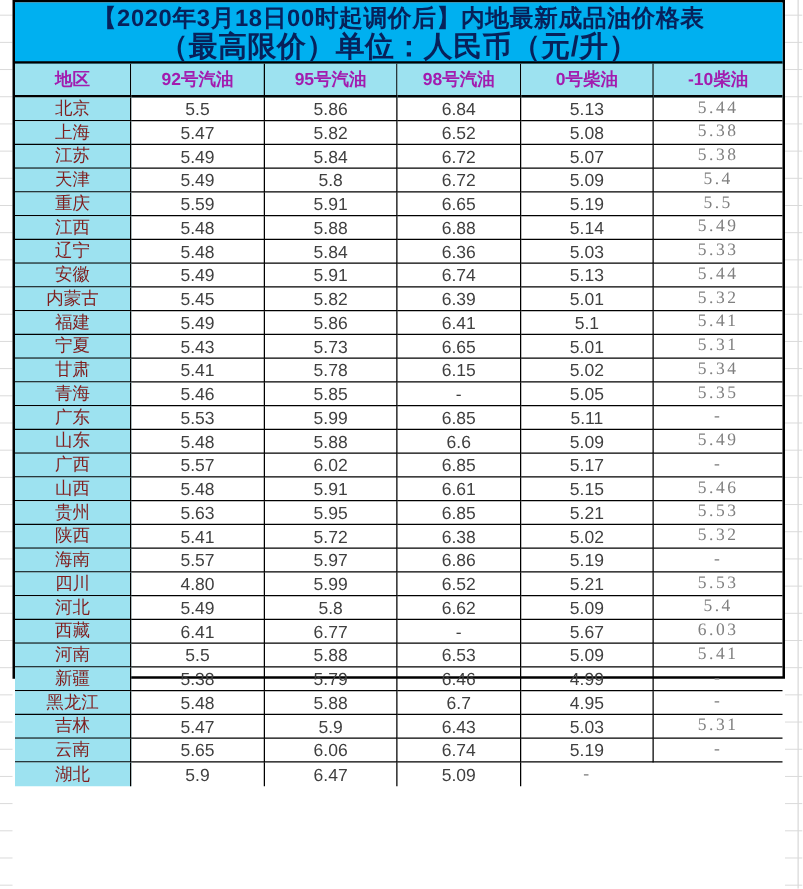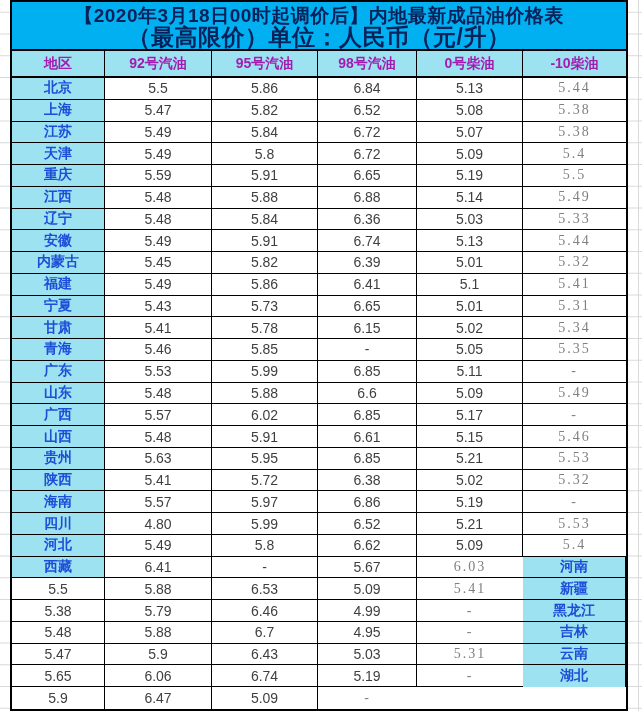--- a/index.html
+++ b/index.html
@@ -8,37 +8,37 @@
     font-family:"Liberation Sans","DejaVu Sans",sans-serif;
   }
   
   .strip{position:absolute;top:0;height:711px;background:#ffffff;
     background-image:linear-gradient(#d9d9d9 1px, transparent 1px);
     background-size:100% 21.76px;background-position:0 77px;}
   .strip-left{left:0;width:10px;}
   .strip-right{left:628px;width:14px;}
   .strip-right::after{content:"";position:absolute;top:0;right:3px;width:1px;height:100%;background:#d9d9d9;}
   
-  .tbl{position:absolute;left:10px;top:0;width:618px;height:711px;
+  .tbl{position:absolute;left:10px;top:0;width:618px;height:543px;
     border:2px solid #000;box-sizing:border-box;display:flex;flex-direction:column;}
   .band{height:47px;flex:0 0 47px;background:#00b0f0;border-bottom:2px solid #000;
     display:flex;flex-direction:column;justify-content:center;align-items:center;
     color:#07215a;font-weight:bold;}
   .band .l1{font-size:19px;line-height:23px;letter-spacing:0.5px;}
   .band .l2{font-size:23px;line-height:21px;letter-spacing:0.5px;}
   .grid{flex:1;display:grid;
     grid-template-columns:93px 107px 106px 99px 106px 1fr;
     grid-template-rows:27px repeat(29, 1fr);}
   .cell{border-right:1px solid #000;border-bottom:1px solid #000;
     display:flex;align-items:center;justify-content:center;
     font-size:14px;color:#3f3f3f;overflow:hidden;white-space:nowrap;}
   .lastcol{border-right:none;}
   .lastrow{border-bottom:none;}
   .hdr{background:#9de2f0;color:#a21caf;font-weight:bold;border-bottom:2px solid #000;}
-  .region{background:#9de2f0;color:#1d4ed8;font-weight:bold;}
+  .region{background:#9de2f0;color:#7f1d1d;font-weight:normal;}
   .d10{font-family:"Liberation Serif","DejaVu Serif",serif;color:#808080;
     font-size:14px;letter-spacing:2px;}
 </style>
 </head>
 <body>
 
 <div class="page">
   <div class="strip strip-left"></div>
   <div class="strip strip-right"></div>
 
@@ -181,20 +181,21 @@
         <div class="cell num">5.21</div>
         <div class="cell d10 lastcol">5.53</div>
         <div class="cell region">河北</div>
         <div class="cell num">5.49</div>
         <div class="cell num">5.8</div>
         <div class="cell num">6.62</div>
         <div class="cell num">5.09</div>
         <div class="cell d10 lastcol">5.4</div>
         <div class="cell region">西藏</div>
         <div class="cell num">6.41</div>
+        <div class="cell num">6.77</div>
         <div class="cell num">-</div>
         <div class="cell num">5.67</div>
         <div class="cell d10 lastcol">6.03</div>
         <div class="cell region">河南</div>
         <div class="cell num">5.5</div>
         <div class="cell num">5.88</div>
         <div class="cell num">6.53</div>
         <div class="cell num">5.09</div>
         <div class="cell d10 lastcol">5.41</div>
         <div class="cell region">新疆</div>

